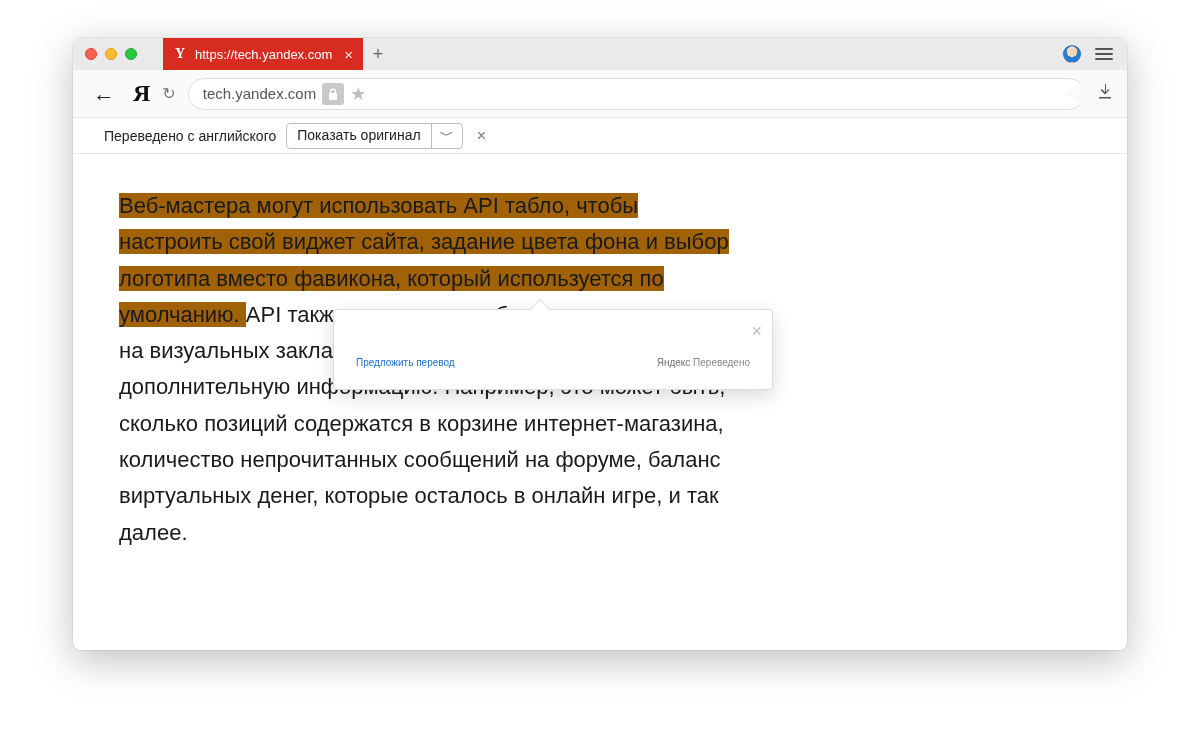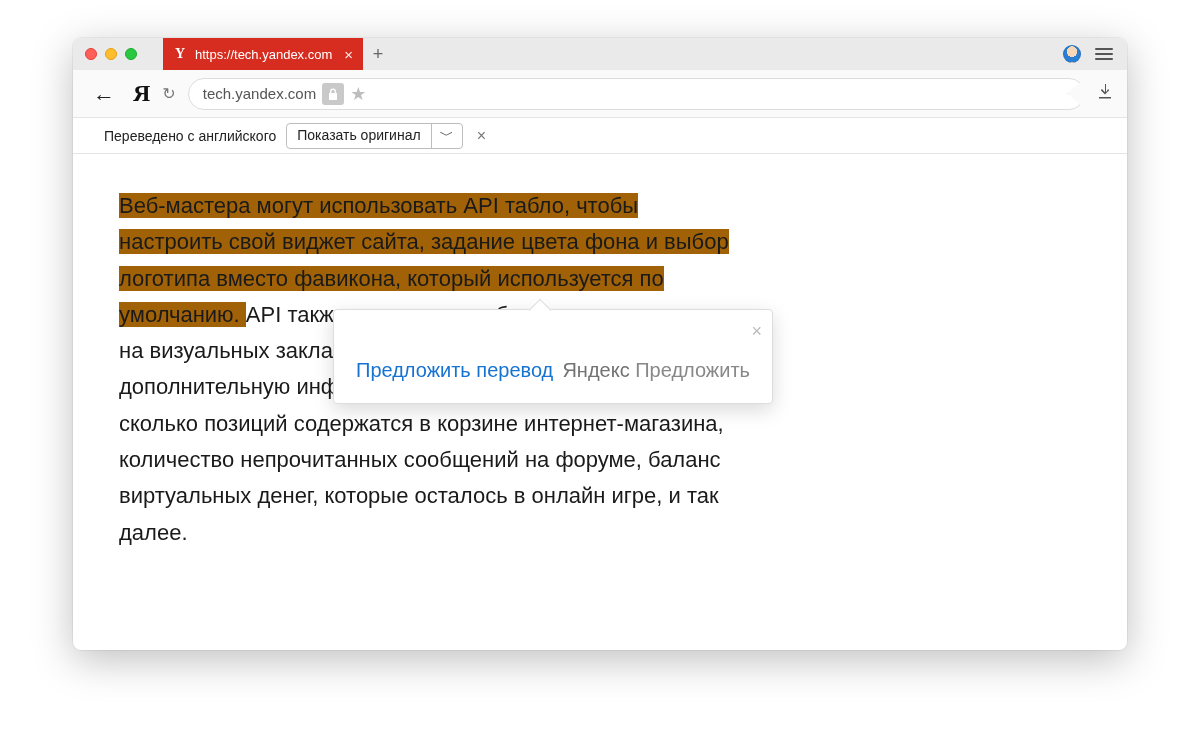--- a/index.html
+++ b/index.html
@@ -174,21 +174,21 @@
     background:#fff;
     border-left:1px solid #ddd;
     border-top:1px solid #ddd;
     transform:rotate(45deg);
   }
   .popup .pclose{
     position:absolute;top:8px;right:10px;color:#bbb;font-size:18px;
   }
   .popup-footer{
     display:flex;justify-content:space-between;align-items:baseline;
-    margin-top:22px;font-size:20px;
+    margin-top:22px;font-size:10px;
   }
   .popup-footer .suggest{color:#1673d1;}
   .popup-footer .brand{color:#888;}
   .popup-footer .brand .b1{color:#737373;}
 </style>
 </head>
 <body>
 
 <div class="window">
 
@@ -248,19 +248,19 @@
     <p>
       <span class="hl">Веб-мастера могут использовать API табло, чтобы настроить свой виджет сайта, задание цвета фона и выбор логотипа вместо фавикона, который используется по умолчанию. </span><span>API также позволяет отображать уведомления на визуальных закладок, сообщают пользователям дополнительную информацию. Например, это может быть, сколько позиций содержатся в корзине интернет-магазина, количество непрочитанных сообщений на форуме, баланс виртуальных денег, которые осталось в онлайн игре, и так далее.</span>
     </p>
 
     <div class="popup">
       <div class="arrow"></div>
       <span class="pclose">×</span>
       <div class="popup-footer">
         <span class="suggest">Предложить перевод</span>
         <span class="brand">
-          <span class="b1">Яндекс</span><span> Предложить</span>
+          <span class="b1">Яндекс</span><span> Переведено</span>
         </span>
       </div>
     </div>
   </div>
 
 </div>
 
 </body></html>

